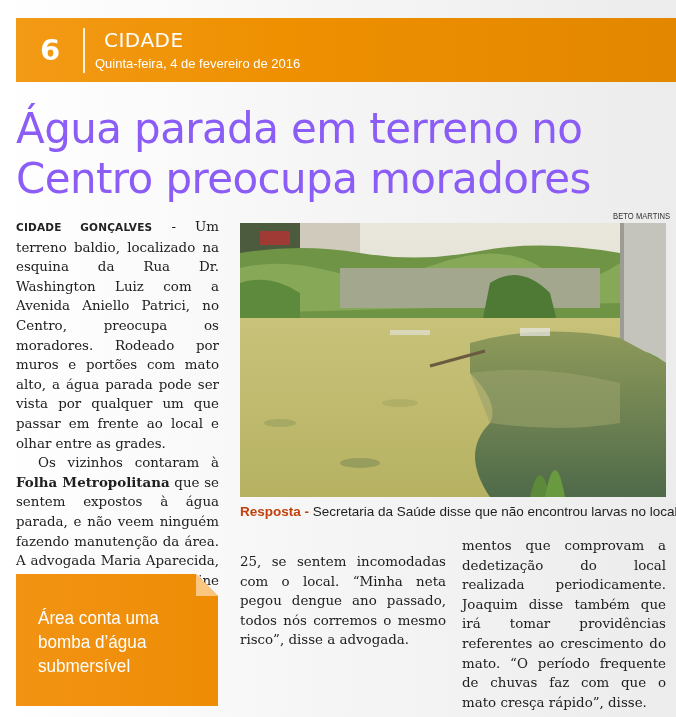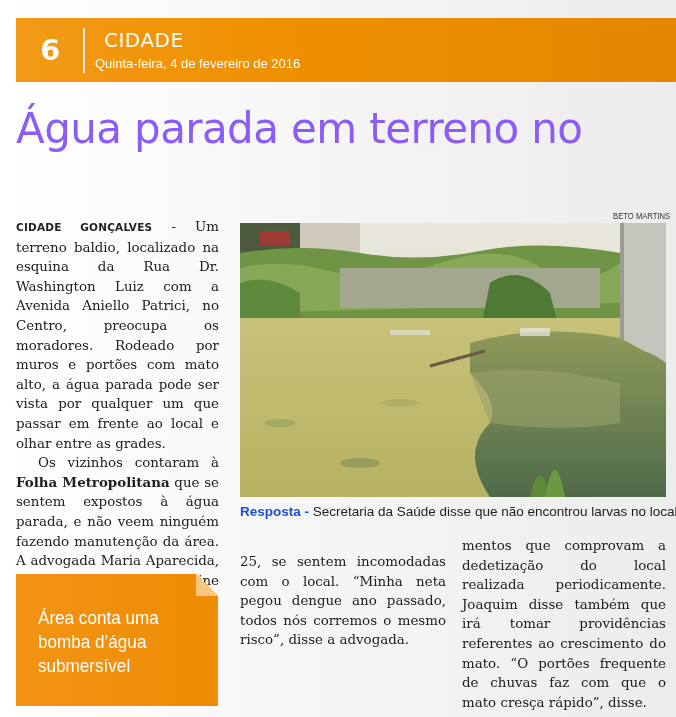--- a/index.html
+++ b/index.html
@@ -45,21 +45,21 @@
   }
   .photo {
     position: absolute; left: 240px; top: 223px; width: 426px; height: 274px;
     overflow: hidden; background: #b8b26a;
   }
   .caption {
     position: absolute; left: 240px; top: 503px; width: 436px;
     font-family: "Liberation Sans", sans-serif; font-size: 13.5px; color: #222;
     white-space: nowrap; line-height: 18px;
   }
-  .caption .cap-label { color: #1d4ed8; font-weight: bold; }
+  .caption .cap-label { color: #c2410c; font-weight: bold; }
   .col {
     position: absolute; font-size: 13.4px; line-height: 19.6px; text-align: justify;
     color: #202020;
   }
   .col p { margin: 0; }
   .col p.indent { text-indent: 22px; }
   .col1 { left: 16px; top: 217px; width: 203px; }
   .col2 { left: 240px; top: 536px; width: 206px; margin-top: 16px; }
   .col3 { left: 462px; top: 536px; width: 204px; }
   .byline {
@@ -88,20 +88,21 @@
 
 <div class="header">
   <div class="page-num">6</div>
   <div class="header-divider"></div>
   <div class="section-title">CIDADE</div>
   <div class="section-date">Quinta-feira, 4 de fevereiro de 2016</div>
 </div>
 
 <h1 class="headline">
   <span>Água parada em terreno no</span><br>
+  <span>Centro preocupa moradores</span>
 </h1>
 
 <div class="photo-credit">BETO MARTINS</div>
 
 <div class="photo">
   <svg width="426" height="274" viewBox="0 0 426 274">
     <defs>
       <linearGradient id="sky" x1="0" y1="0" x2="0" y2="1">
         <stop offset="0" stop-color="#e9e6dc"></stop>
         <stop offset="1" stop-color="#d9d6c8"></stop>
@@ -149,19 +150,19 @@
 <div class="col col1">
   <p><span class="byline">CIDADE GONÇALVES</span><span> - Um terreno baldio, localizado na esquina da Rua Dr. Washington Luiz com a Avenida Aniello Patrici, no Centro, preocupa os moradores. Rodeado por muros e portões com mato alto, a água parada pode ser vista por qualquer um que passar em frente ao local e olhar entre as grades.</span></p>
   <p class="indent"><span>Os vizinhos contaram à </span><span class="bold">Folha Metropolitana</span><span> que se sentem expostos à água parada, e não veem ninguém fazendo manutenção da área. A advogada Maria Aparecida, 58, e a vendedora Aline Moro,</span></p>
 </div>
 
 <div class="col col2">
   <p>25, se sentem incomodadas com o local. “Minha neta pegou dengue ano passado, todos nós corremos o mesmo risco”, disse a advogada.</p>
 </div>
 
 <div class="col col3">
-  <p>mentos que comprovam a dedetização do local realizada periodicamente. Joaquim disse também que irá tomar providências referentes ao crescimento do mato. “O portões frequente de chuvas faz com que o mato cresça rápido”, disse.</p>
+  <p>mentos que comprovam a dedetização do local realizada periodicamente. Joaquim disse também que irá tomar providências referentes ao crescimento do mato. “O período frequente de chuvas faz com que o mato cresça rápido”, disse.</p>
 </div>
 
 <div class="callout">
   <div class="callout-text">Área conta uma bomba d’água submersível</div>
 </div>
 <div class="callout-fold"></div>
 
 </body></html>

